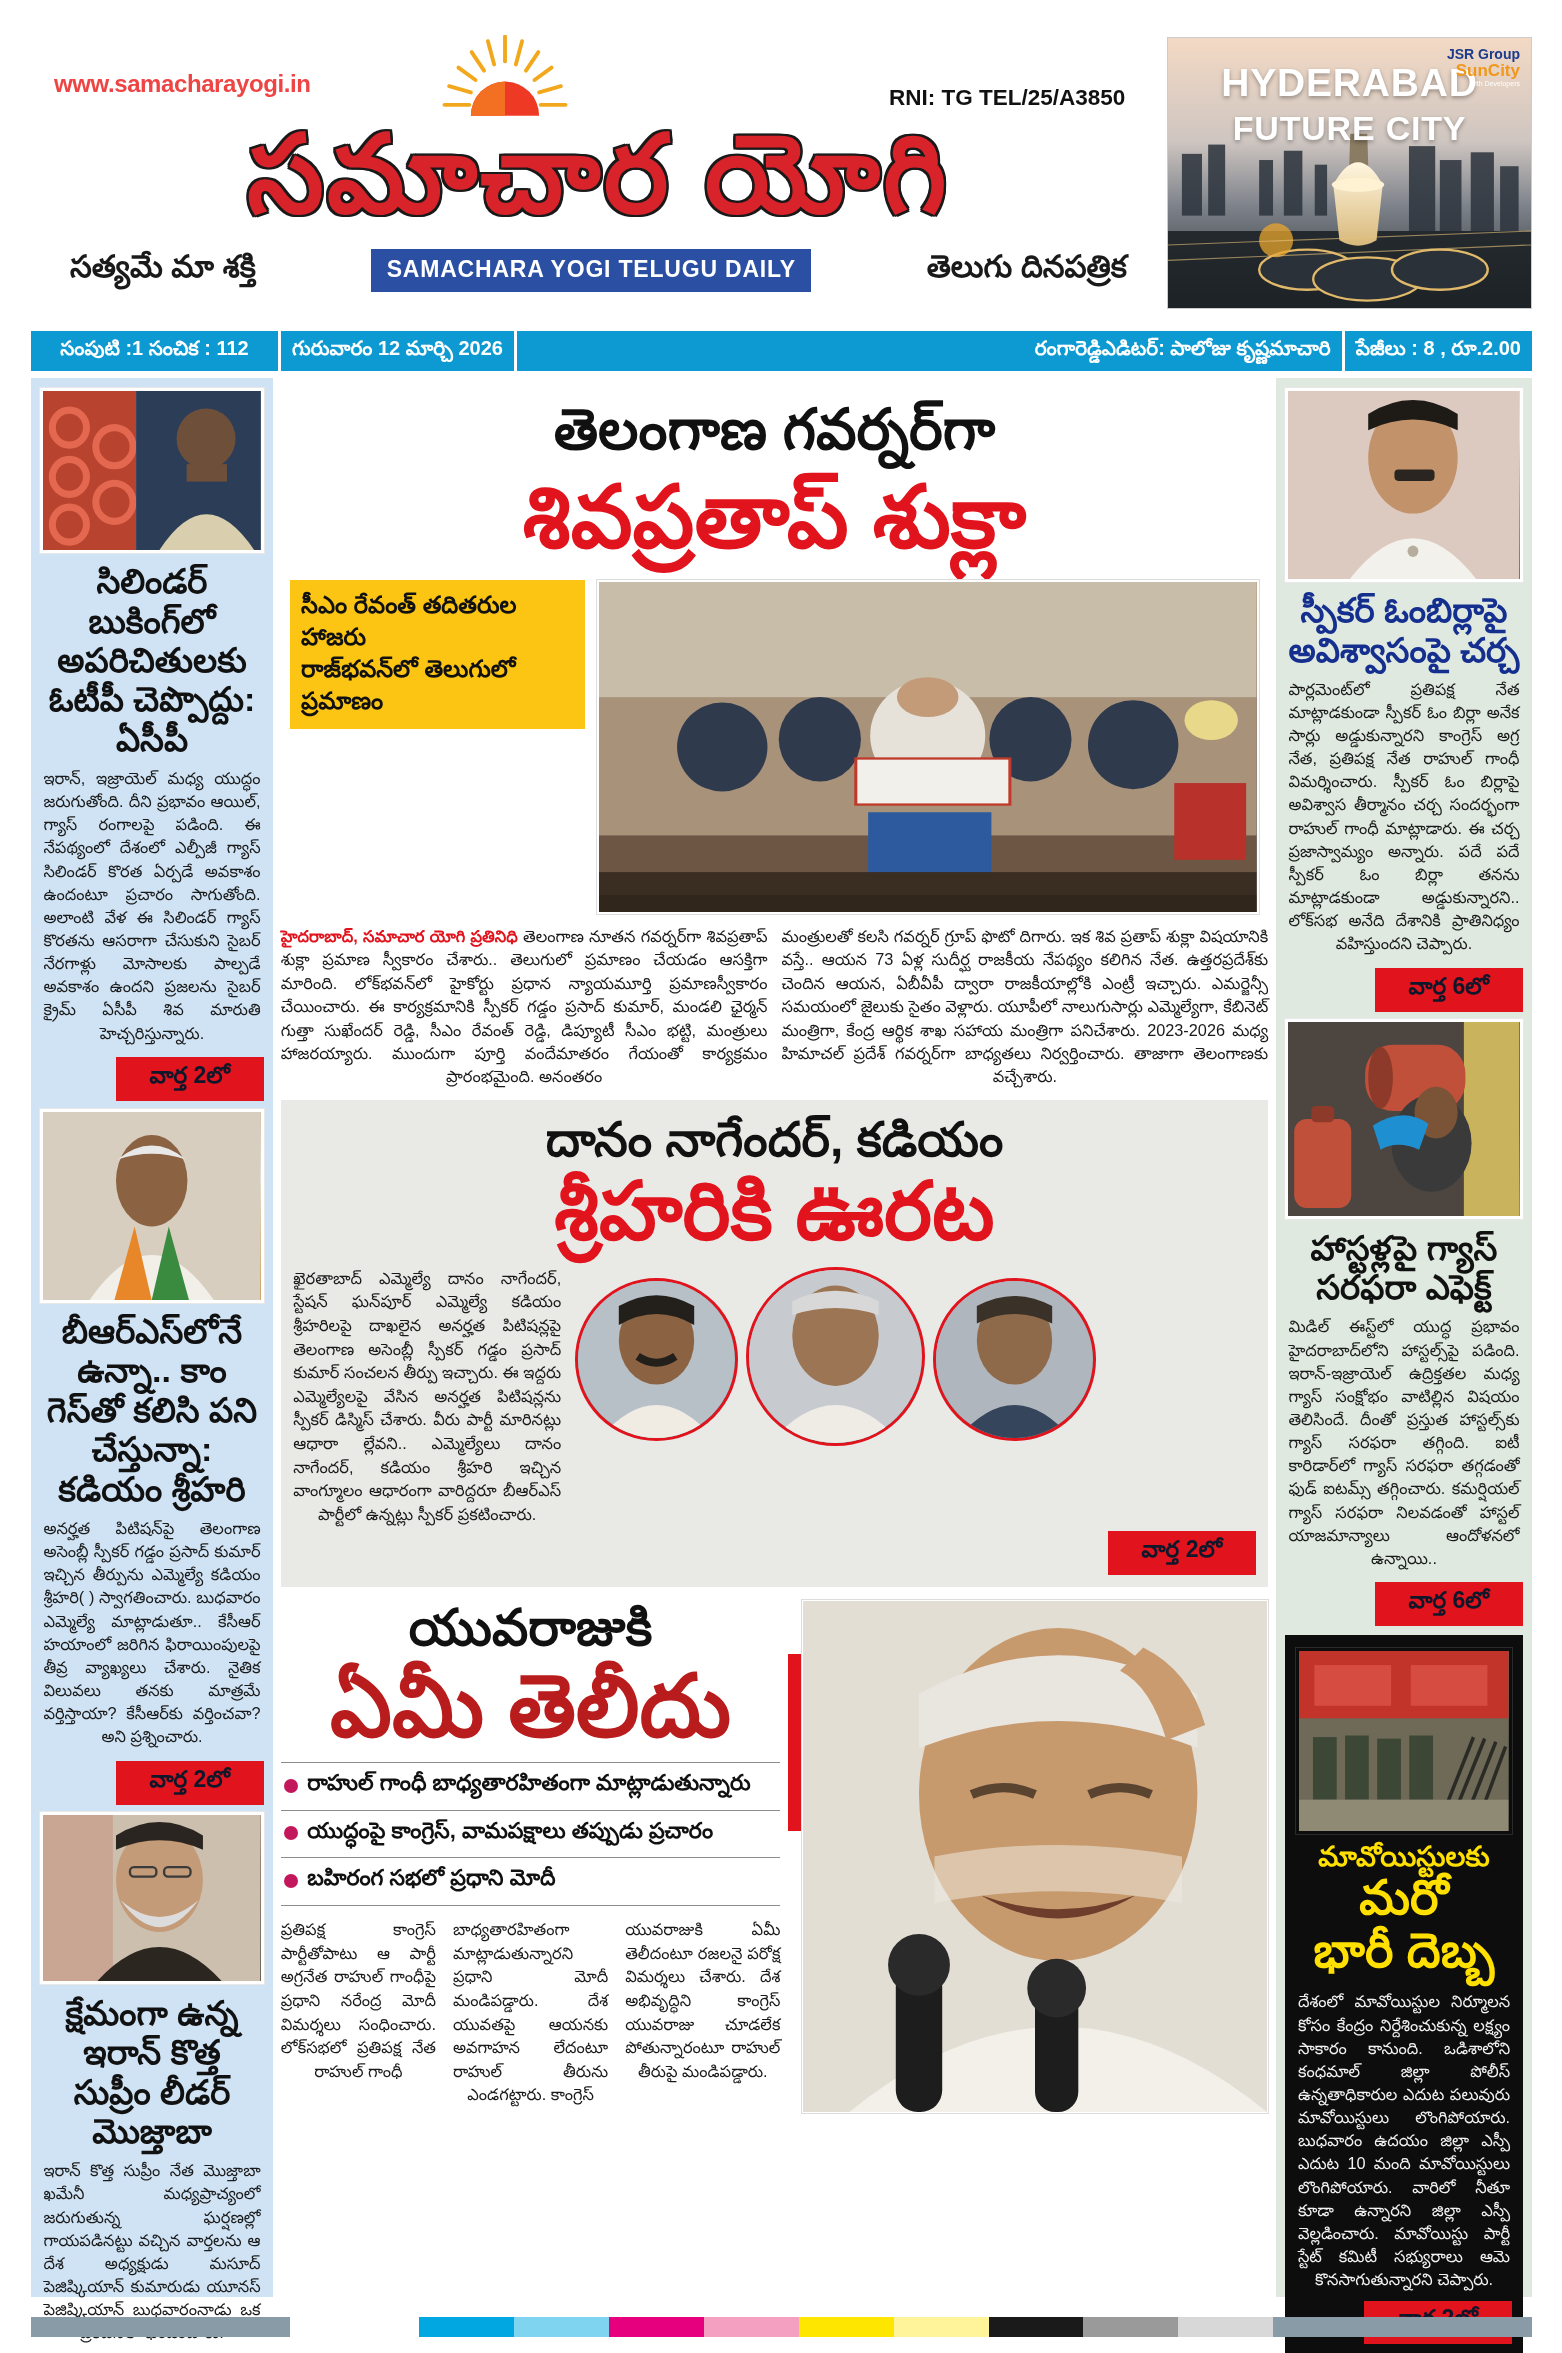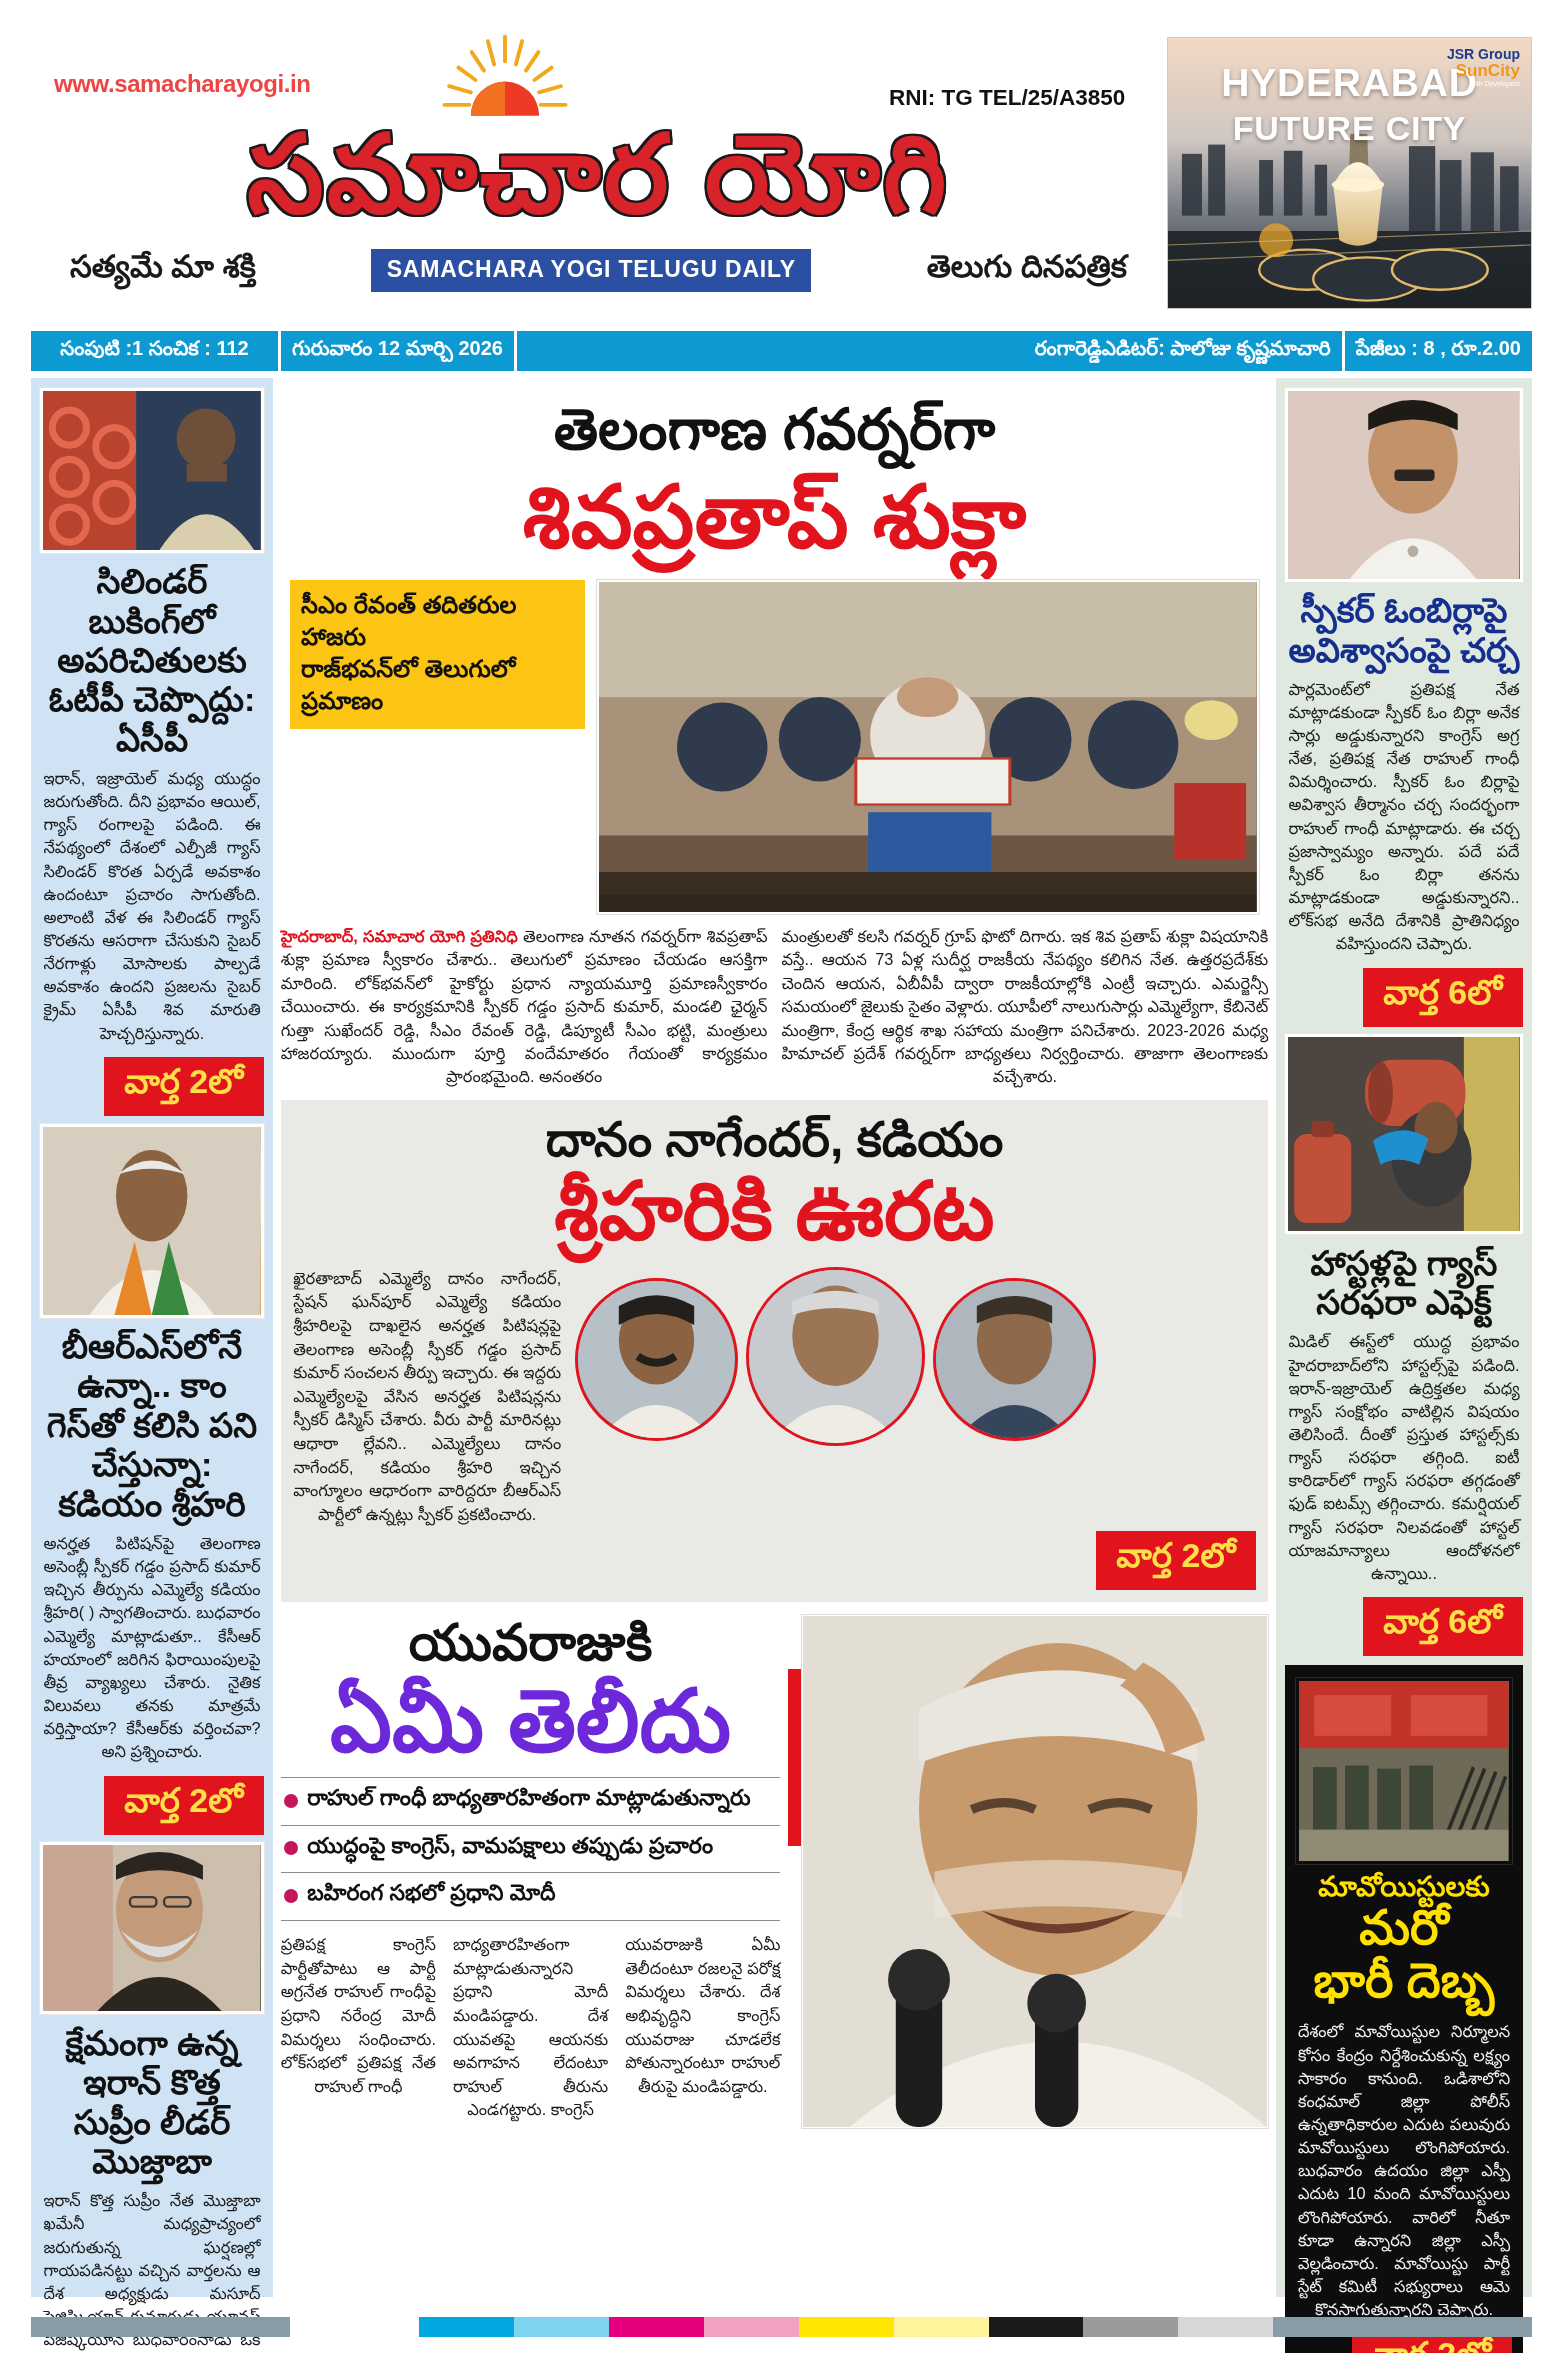--- a/index.html
+++ b/index.html
@@ -184,24 +184,24 @@
     text-align: justify;
     text-align-last: center;
     font-size: 16.3px;
     line-height: 1.42;
     color: #1a1a1a;
     padding: 0 3.1px 7.8px 3.1px;
   }
   .more-tag {
     display: block;
     margin: 4.7px 0 0 auto;
-    width: 160px;
+    width: 148px;
     background: #e1131d;
-    color: #fde047;
-    font-size: 34px;
+    color: #0f172a;
+    font-size: 23px;
     font-weight: 700;
     text-align: center;
     padding: 4.7px 0 7px 0;
   }
 
   
   .dark-box {
     background: #0d0d0d;
     padding: 12.4px 11px 11px 11px;
     margin-top: 9.3px;
@@ -329,21 +329,21 @@
     text-align: center;
     font-size: 51px;
     font-weight: 700;
     color: #111;
     line-height: 1.1;
   }
   .bot-title {
     text-align: center;
     font-size: 87px;
     font-weight: 700;
-    color: #6d28d9;
+    color: #b91c1c;
     line-height: 1.08;
     padding: 3.1px 0 9.3px 0;
   }
   .bullets { border-top: 1.6px solid #8d8d8d; }
   .bullet {
     display: flex;
     align-items: center;
     gap: 9.3px;
     border-bottom: 1.6px solid #8d8d8d;
     padding: 7px 3.1px 8.5px 3.1px;

